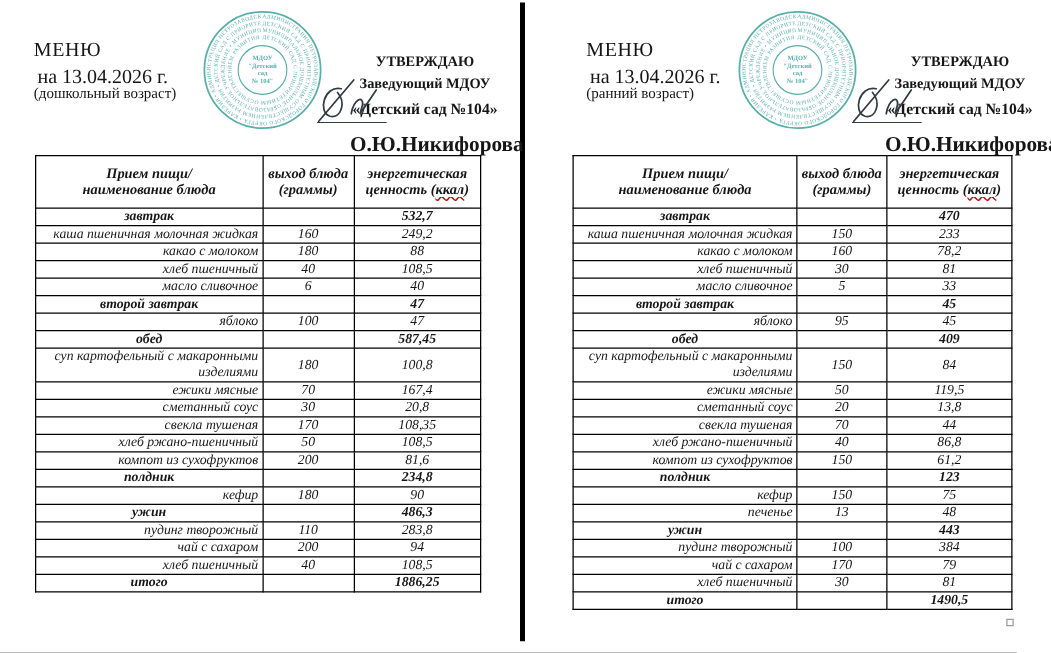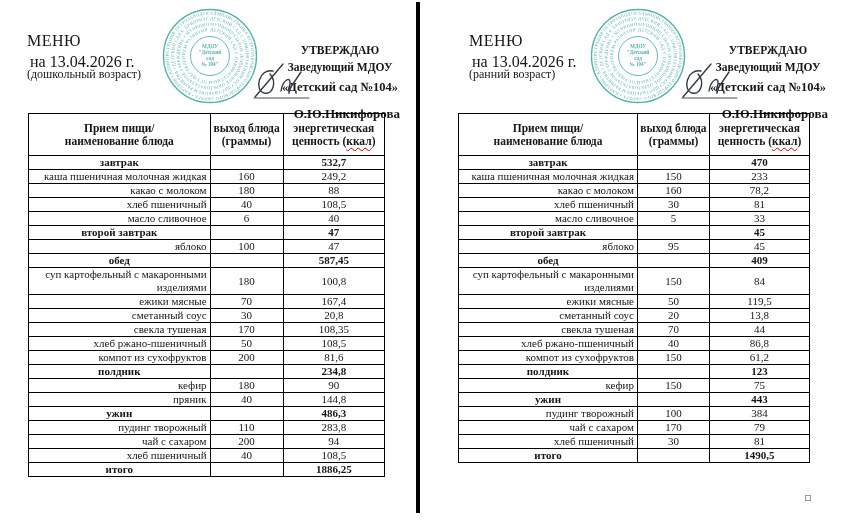--- a/index.html
+++ b/index.html
@@ -19,26 +19,26 @@
   .menu-title { font-size:16px; margin-bottom:8px; letter-spacing:0.5px; }
   .menu-date { font-size:16px; margin-left:3px; }
   .menu-age { font-size:12px; }
 
   .stamp { position:absolute; left:162px; top:8px; width:96px; height:96px; }
 
   .approve { position:absolute; left:280px; top:13px; width:120px; text-align:center; }
   .approve-l1 { font-size:11.5px; font-weight:bold; margin-bottom:5px;margin-top:31px; }
   .approve-l2 { font-size:11.5px; font-weight:bold; margin-bottom:7px; }
   .approve-l3 { font-size:12.5px; font-weight:bold; margin-bottom:11px; }
-  .approve-name { font-size:13px; font-weight:bold; text-align:right; }
+  .approve-name { font-size:17px; font-weight:bold; text-align:right; }
 
   .signature { position:absolute; left:252px; top:60px; width:64px; height:42px; }
 
-  .doc-table { position:absolute; left:28px; top:113px; width:357px;
-               border-collapse:collapse; table-layout:fixed; }
+  .doc-table { position:absolute; left:28px; top:124px; width:357px;
+               border-collapse:collapse; table-layout:fixed;font-style:italic; }
   .panel-right .doc-table { left:30px; width:352px; }
   .doc-table col.c1 { width:51%; }
   .doc-table col.c2 { width:20.5%; }
   .doc-table col.c3 { width:28.5%; }
   .doc-table, .doc-table th, .doc-table td { border:1px solid #000; }
   .doc-table { border:1.5px solid #000; }
   .doc-table th { height:42px; font-size:11.5px; font-weight:bold;
                   text-align:center; vertical-align:middle; line-height:13px; padding:1px 2px; }
   .doc-table td { height:14px; font-size:11px; line-height:13px;
                   padding:0 3px; vertical-align:middle; }
@@ -186,25 +186,20 @@
             <td class="cell-name section">полдник</td>
             <td class="cell-num"></td>
             <td class="cell-num section">234,8</td>
           </tr>
           <tr>
             <td class="cell-name">кефир</td>
             <td class="cell-num">180</td>
             <td class="cell-num">90</td>
           </tr>
           <tr>
-            <td class="cell-name">пряник</td>
-            <td class="cell-num">40</td>
-            <td class="cell-num">144,8</td>
-          </tr>
-          <tr>
             <td class="cell-name section">ужин</td>
             <td class="cell-num"></td>
             <td class="cell-num section">486,3</td>
           </tr>
           <tr>
             <td class="cell-name">пудинг творожный</td>
             <td class="cell-num">110</td>
             <td class="cell-num">283,8</td>
           </tr>
           <tr>
@@ -356,20 +351,25 @@
             <td class="cell-name section">полдник</td>
             <td class="cell-num"></td>
             <td class="cell-num section">123</td>
           </tr>
           <tr>
             <td class="cell-name">кефир</td>
             <td class="cell-num">150</td>
             <td class="cell-num">75</td>
           </tr>
           <tr>
+            <td class="cell-name">печенье</td>
+            <td class="cell-num">13</td>
+            <td class="cell-num">48</td>
+          </tr>
+          <tr>
             <td class="cell-name section">ужин</td>
             <td class="cell-num"></td>
             <td class="cell-num section">443</td>
           </tr>
           <tr>
             <td class="cell-name">пудинг творожный</td>
             <td class="cell-num">100</td>
             <td class="cell-num">384</td>
           </tr>
           <tr>

